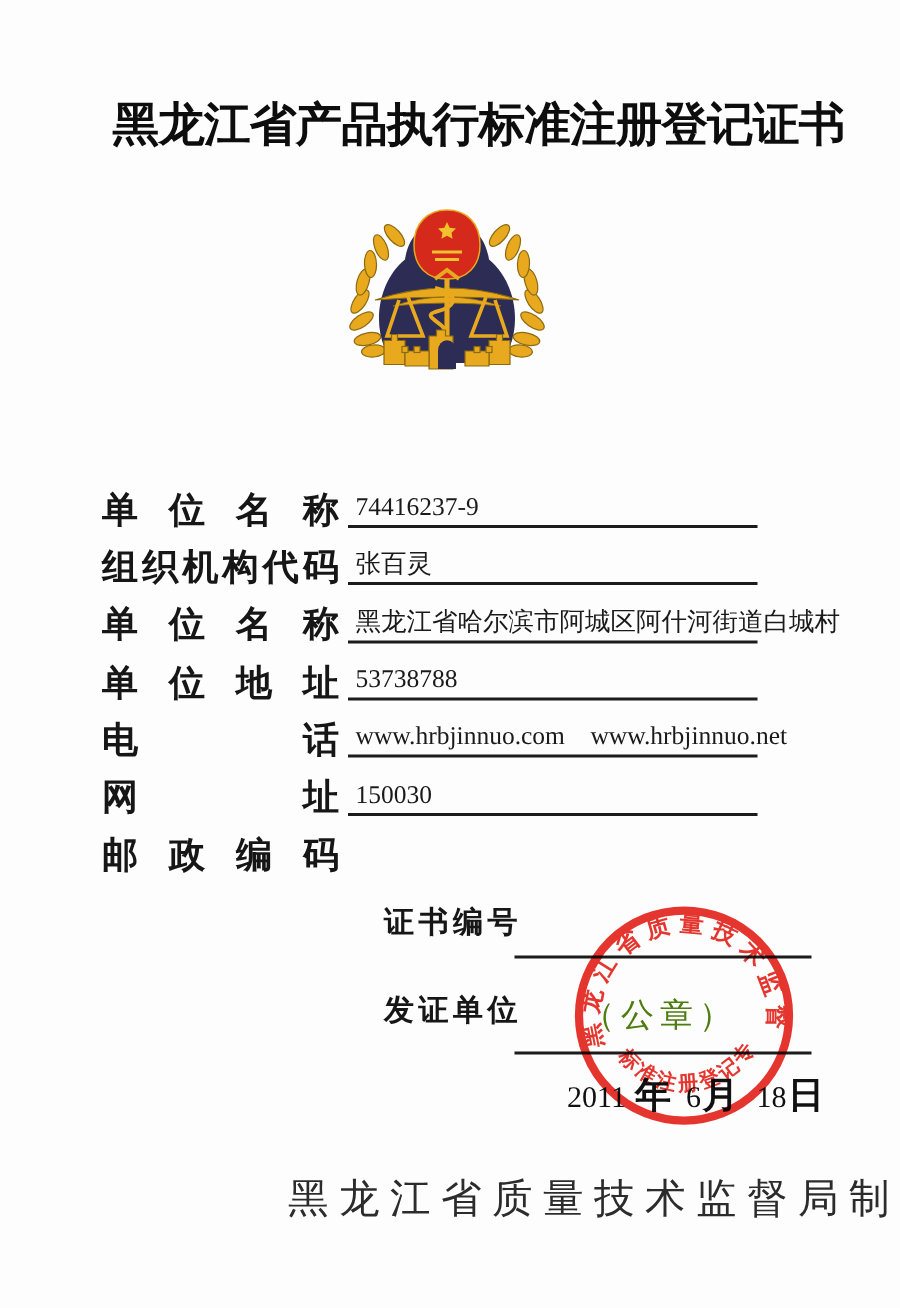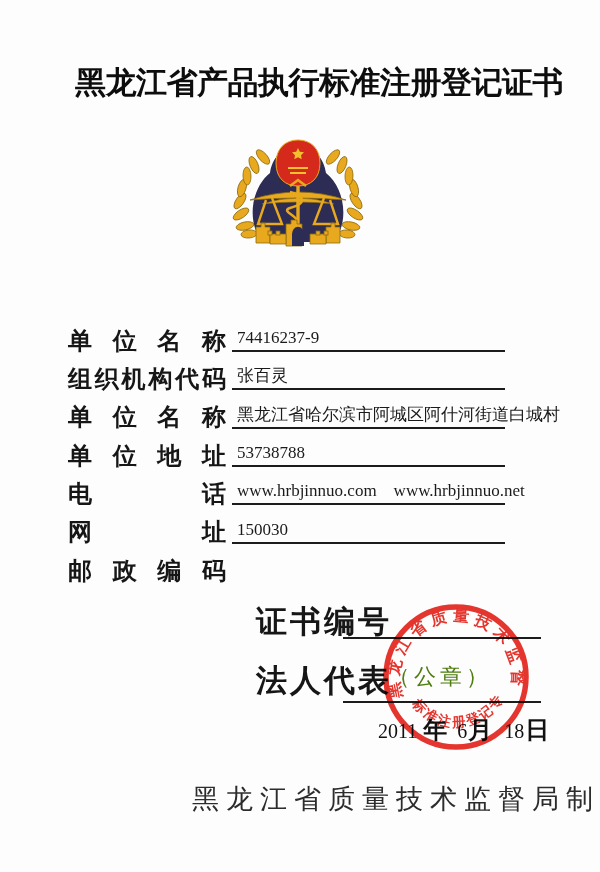--- a/index.html
+++ b/index.html
@@ -31,21 +31,21 @@
   .row .val{
     position:absolute;left:164px;top:0;width:268px;height:31px;
     border-bottom:2px solid #1c1c1c;
     font-family:"Liberation Serif",serif;font-size:17px;color:#1a1a1a;
     line-height:38px;padding-left:5px;white-space:nowrap;overflow:visible;
   }
   .r1{top:281px}.r2{top:319px}.r3{top:357px}.r4{top:396px}
   .r5{top:434px}.r6{top:472px}.r7{top:511px}
   
   .iss-lbl{
-    position:absolute;font-size:31px;font-weight:bold;color:#161616;
+    position:absolute;font-size:20px;font-weight:bold;color:#161616;
     letter-spacing:3px;font-family:Liberation Serif, serif;
   }
   .certno-lbl{left:256px;top:601px;}
   .issuer-lbl{left:256px;top:660px;}
   .gongzhang{
     position:absolute;left:388px;top:662px;
     font-size:22px;font-weight:normal;letter-spacing:4px;color:#4d7c0f;
     font-family:"Liberation Sans",sans-serif;
   }
   .iss-line{position:absolute;left:343px;width:198px;height:0;border-top:2px solid #1c1c1c;}
@@ -162,21 +162,21 @@
     <span class="val">www.hrbjinnuo.com　www.hrbjinnuo.net</span>
   </div>
   <div class="row r7">
     <span class="lbl">邮政编码</span>
     <span class="val">150030</span>
   </div>
 
   <div class="iss-lbl certno-lbl">证书编号</div>
   <div class="iss-line line1"></div>
 
-  <div class="iss-lbl issuer-lbl">法人代表</div>
+  <div class="iss-lbl issuer-lbl">发证单位</div>
   <div class="gongzhang">（公章）</div>
   <div class="iss-line line2"></div>
 
   <div class="date-row">
     <span class="date-num">2011</span>
     <span class="date-unit dg1">年</span>
     <span class="date-num dg2">6</span>
     <span class="date-unit dg3">月</span>
     <span class="date-num dg4">18</span>
     <span class="date-unit dg5">日</span>

